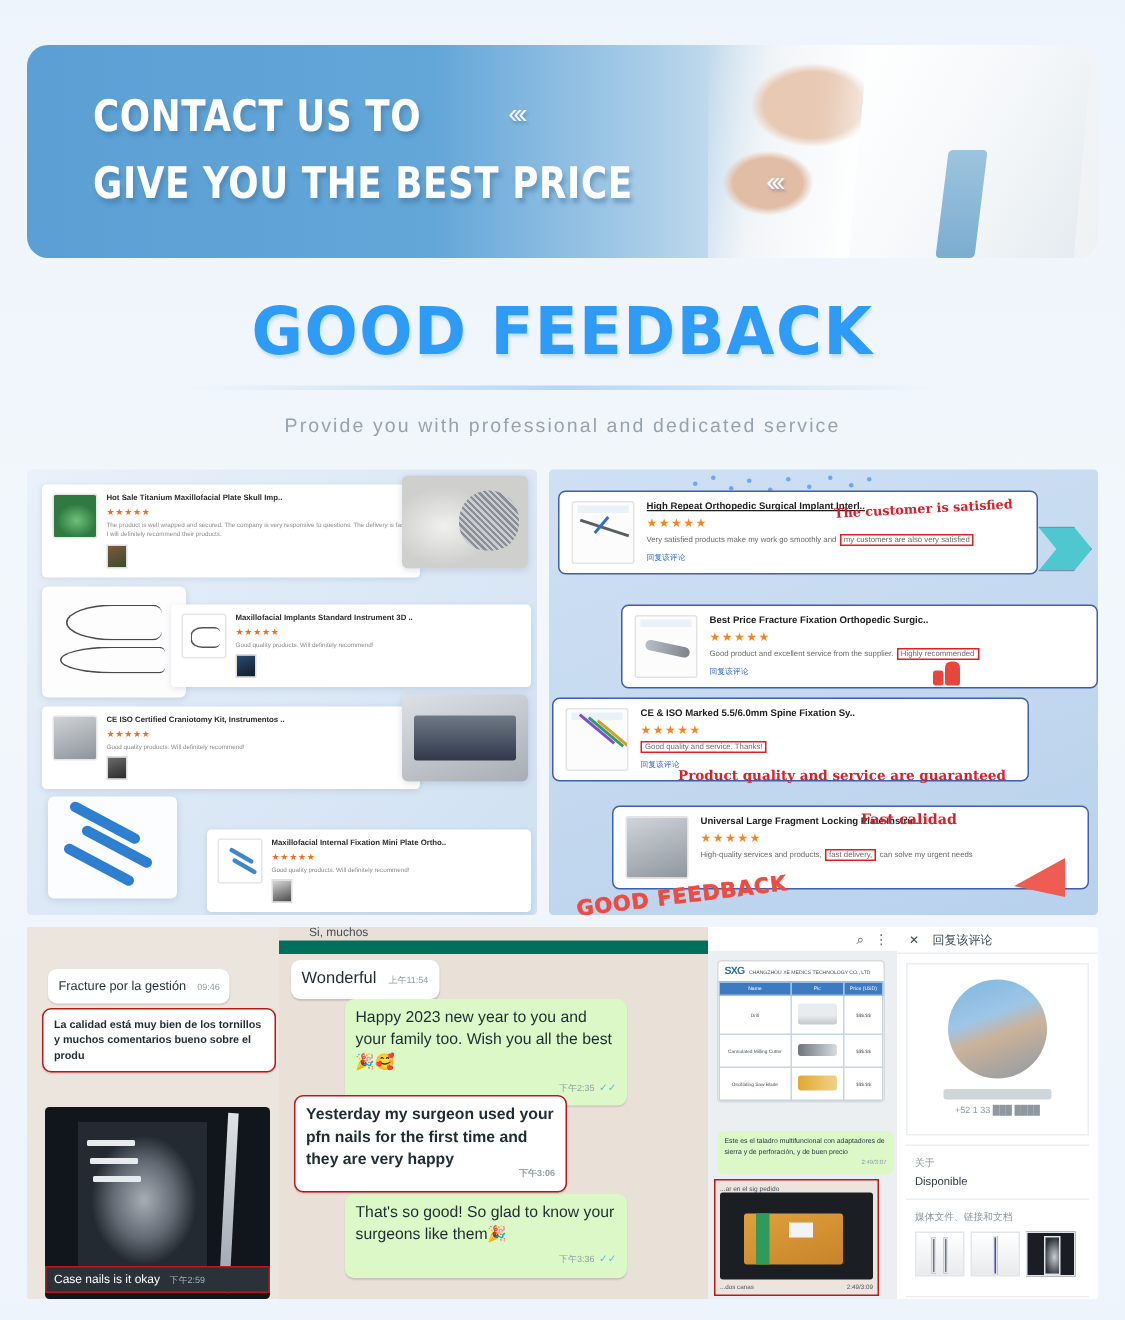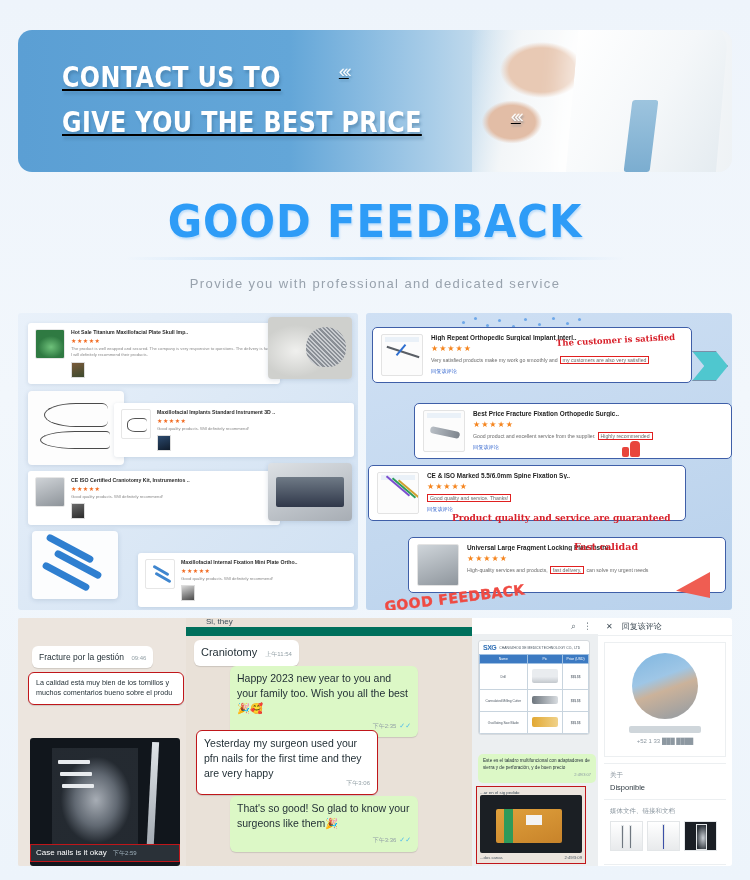--- a/index.html
+++ b/index.html
@@ -29,21 +29,21 @@
     position: absolute; right: 10px; top: -10px; width: 150px; height: 165px;
     background: linear-gradient(115deg,#ffffff 0%,#f4f7f9 55%,#e4ebf0 100%);
     transform: skewX(-5deg); border-radius: 8px 30px 0 0;
     box-shadow: -12px 0 22px rgba(255,255,255,.55);
   }
   .banner .tie {
     position: absolute; right: 78px; bottom: 0; width: 26px; height: 72px;
     background: linear-gradient(180deg,#9dc4de,#7badd0); transform: skewX(-7deg); border-radius: 3px;
   }
   .banner-text { position: absolute; left: 44px; top: 30px; z-index: 3; }
-  .bline { display: flex; margin-bottom: 11px; text-decoration: underline; }
+  .bline { display: flex; align-items: center; margin-bottom: 11px; }
   .bline .txt {
     font-family: "DejaVu Sans", sans-serif;
     font-weight: 700; font-size: 29px; letter-spacing: .5px;
     color: #ffffff; text-shadow: 2px 3px 3px rgba(60,110,150,.45);
     transform: scaleX(.82); transform-origin: left center; white-space: nowrap;
   }
   .chev { margin-left: 10px; color: rgba(255,255,255,.92); font-size: 19px;
     letter-spacing: -3px; text-shadow: 1px 2px 2px rgba(60,110,150,.4); }
 
   
@@ -120,21 +120,21 @@
   .p2 { width: 286px; background: #e9e1d8; }
   .p3 { width: 126px; background: #eceff1; }
   .p4 { width: 134px; background: #ffffff; }
 
   .wa-header { position: absolute; left: 0; top: 0; width: 100%; height: 9px; background: #00705c; }
   .bub { position: absolute; border-radius: 6px; padding: 5px 7px; font-size: 8.5px;
          line-height: 1.45; color: #1f2c33; box-shadow: 0 1px 1px rgba(0,0,0,.13); }
   .bub.in { background: #ffffff; }
   .bub.out { background: #dcf8c6; }
   .bub .time { font-size: 6px; color: #93a0a6; margin-left: 5px; }
-  .bub.redbox { border: 1.5px solid #c0161a; }
+  .bub.redbox { border: 1.5px solid #c0161a; font-weight: bold; }
   .tick { color: #53bdeb; font-size: 7px; }
 
   .xray { position: absolute; left: 12px; top: 120px; width: 150px; height: 128px;
           background: #11161c; border-radius: 3px; overflow: hidden; }
   .xray .spine { position: absolute; left: 22px; top: 10px; width: 86px; height: 105px;
     background: radial-gradient(ellipse 44px 54px at 44px 52px, #b8bec6 0%, #6a727c 48%, #262c33 80%); opacity: .9; }
   .xray .rod { position: absolute; right: 24px; top: 4px; width: 7px; height: 120px;
     background: linear-gradient(180deg,#dfe3e7,#9aa2ab); transform: rotate(3deg); }
   .xray .screw { position: absolute; width: 32px; height: 4px; background: #e8ebee; border-radius: 1px; }
   .xcap { position: absolute; left: 12px; bottom: 4px; width: 150px; background: #2a3138;
@@ -385,25 +385,25 @@
         <div class="screw" style="left:30px;top:34px;"></div>
         <div class="screw" style="left:32px;top:46px;"></div>
       </div>
       <div class="xcap">
         <span>Case nails is it okay</span>
         <span class="time">下午2:59</span>
       </div>
     </div>
 
     <div class="pane p2">
-      <div style="position:absolute;left:20px;top:-1px;font-size:8px;color:#40505c;z-index:3;">Si, they</div>
+      <div style="position:absolute;left:20px;top:-1px;font-size:8px;color:#40505c;z-index:3;">Si, muchos</div>
       <div class="wa-header" style="top:9px;"></div>
 
       <div class="bub in" style="left:8px;top:22px;font-size:11px;">
-        <span>Craniotomy</span>
+        <span>Wonderful</span>
         <span class="time">上午11:54</span>
       </div>
 
       <div class="bub out" style="left:44px;top:48px;width:188px;font-size:10.5px;">
         <span>Happy 2023 new year to you and your family too. Wish you all the best🎉🥰</span>
         <div style="text-align:right;">
           <span class="time">下午2:35</span>
           <span class="tick">✓✓</span>
         </div>
       </div>

